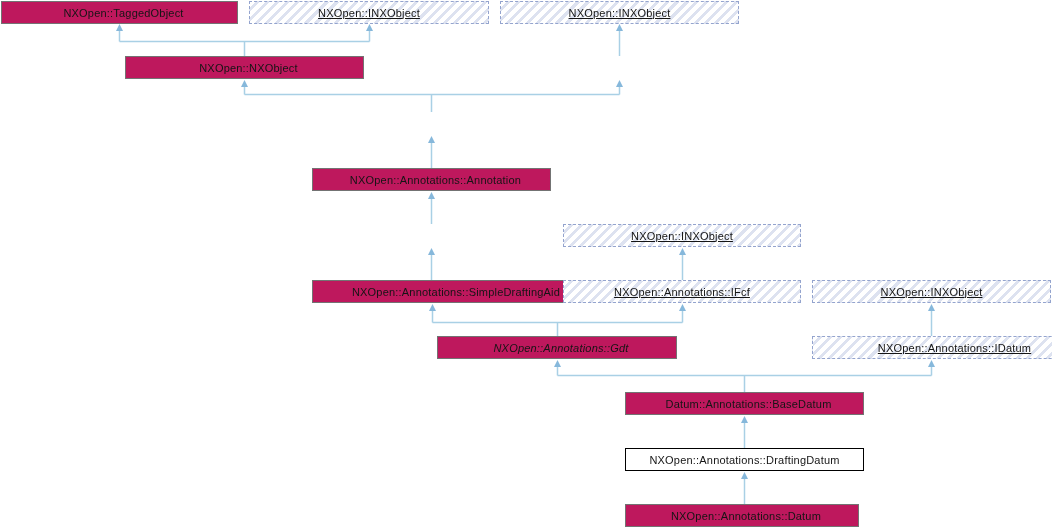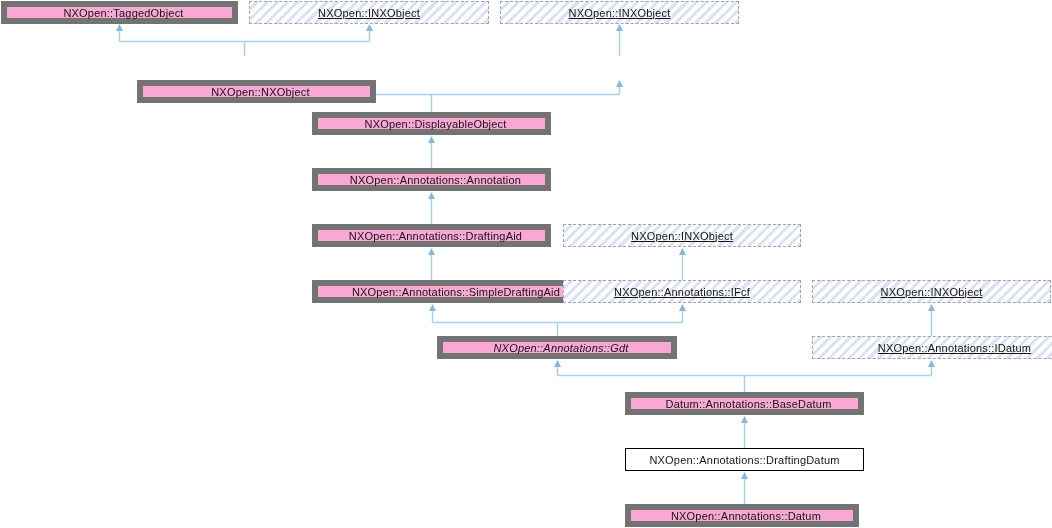--- a/index.html
+++ b/index.html
@@ -28,22 +28,22 @@
     height: 23px;
     display: flex;
     align-items: center;
     justify-content: center;
     font-size: 11px;
     color: #151515;
     white-space: nowrap;
     letter-spacing: 0.2px;
   }
   .node.solid {
-    background: #f9a8d4;
-    border: 6px solid #737373;
+    background: #be185d;
+    border: 1px solid #737373;
     padding-left: 8px;
   }
   .node.hatched {
     background: repeating-linear-gradient(135deg, #ffffff 0px, #ffffff 4px, #dde2f0 4px, #dde2f0 7px);
     border: 1px dashed #94a4ce;
     text-decoration: underline;
   }
   .node.focus {
     background: #ffffff;
     border: 1px solid #000000;
@@ -115,27 +115,25 @@
     <g>
       <path class="edge-line" d="M744.5 504 L744.5 478"></path>
       <polygon class="edge-head" points="744.5,472 741,479 748,479"></polygon>
     </g>
   </svg>
 
   <div class="node solid" style="left:1px;   top:1px;   width:237px;">NXOpen::TaggedObject</div>
   <div class="node hatched" style="left:249px; top:1px;   width:240px;">NXOpen::INXObject</div>
   <div class="node hatched" style="left:500px; top:1px;   width:239px;">NXOpen::INXObject</div>
 
-  <div class="node solid" style="left:137px; top:56px;  width:239px;margin-top:24px;">NXOpen::NXObject</div>
+  <div class="node solid" style="left:125px; top:56px;  width:239px;">NXOpen::NXObject</div>
 
-  <div class="node solid" style="left:312px; top:112px; width:239px;">NXOpen::DisplayableObject</div>
 
   <div class="node solid" style="left:312px; top:168px; width:239px;">NXOpen::Annotations::Annotation</div>
 
-  <div class="node solid" style="left:312px; top:224px; width:239px;">NXOpen::Annotations::DraftingAid</div>
   <div class="node hatched" style="left:563px; top:224px; width:238px;">NXOpen::INXObject</div>
 
   <div class="node solid" style="left:312px; top:280px; width:280px;">NXOpen::Annotations::SimpleDraftingAid</div>
   <div class="node hatched" style="left:563px; top:280px; width:238px;">NXOpen::Annotations::IFcf</div>
   <div class="node hatched" style="left:812px; top:280px; width:239px;">NXOpen::INXObject</div>
 
   <div class="node solid" style="left:437px; top:336px; width:240px;font-style:italic;">NXOpen::Annotations::Gdt</div>
   <div class="node hatched" style="left:812px; top:336px; width:285px;">NXOpen::Annotations::IDatum</div>
 
   <div class="node solid" style="left:625px; top:392px; width:239px;">Datum::Annotations::BaseDatum</div>

